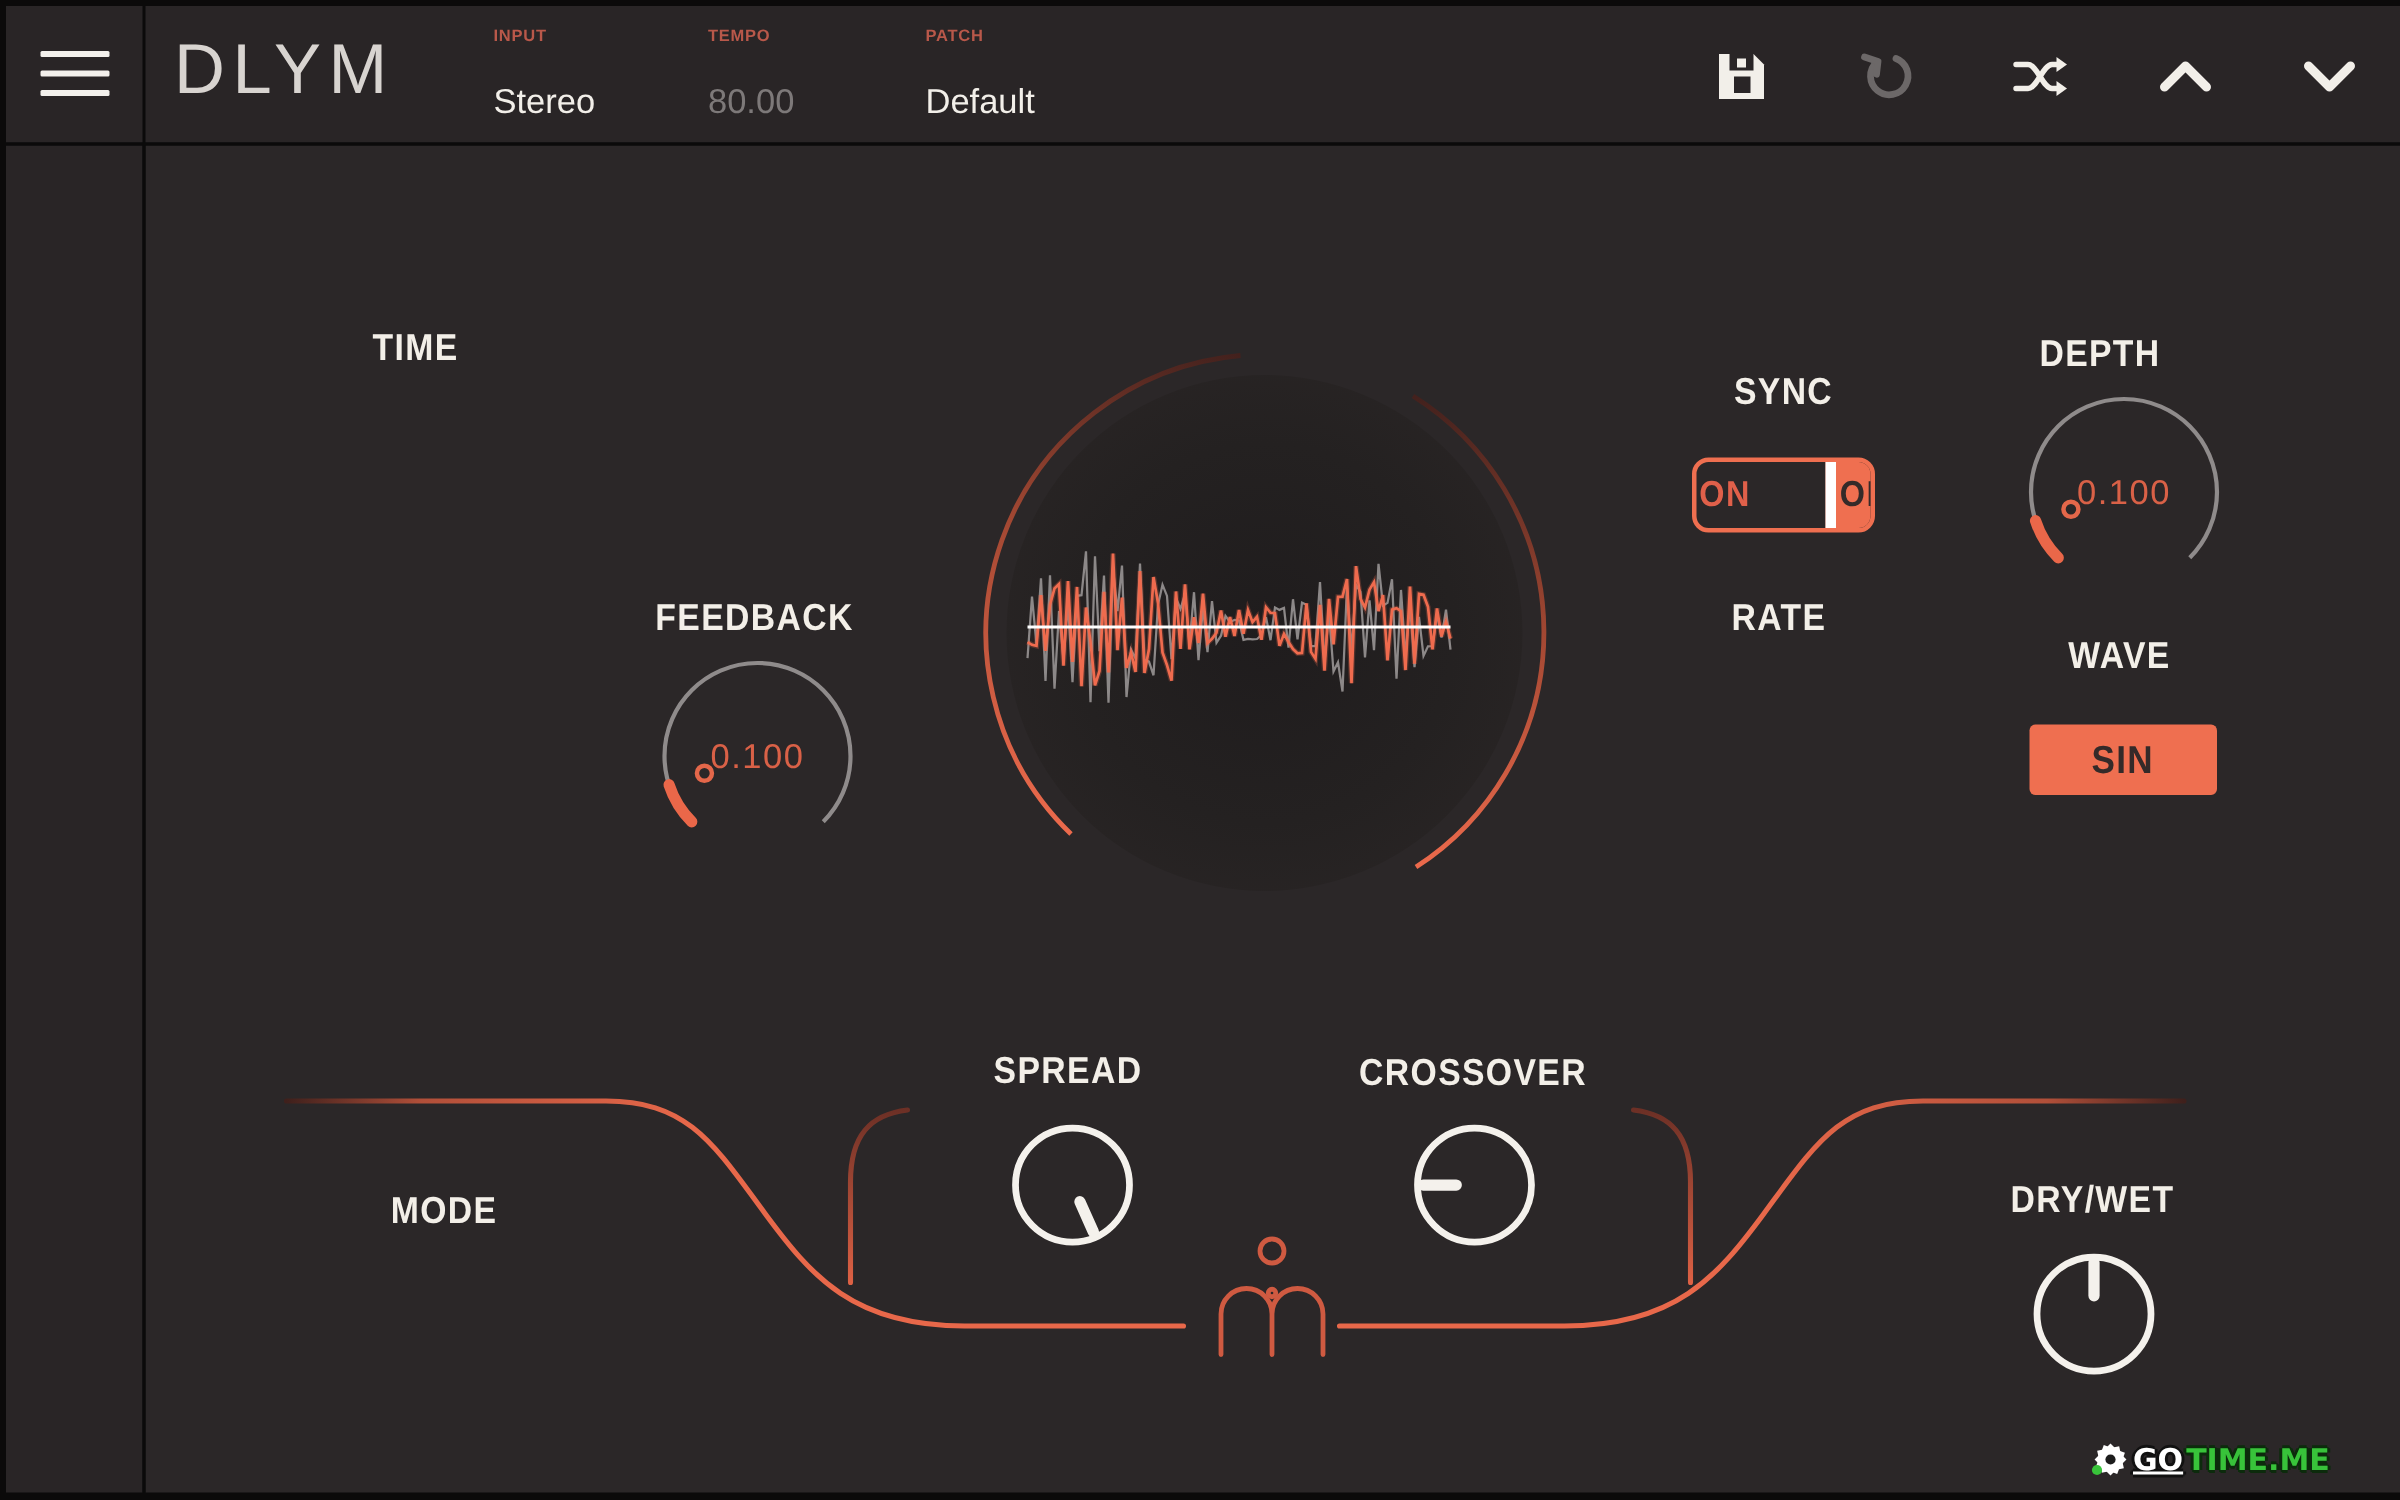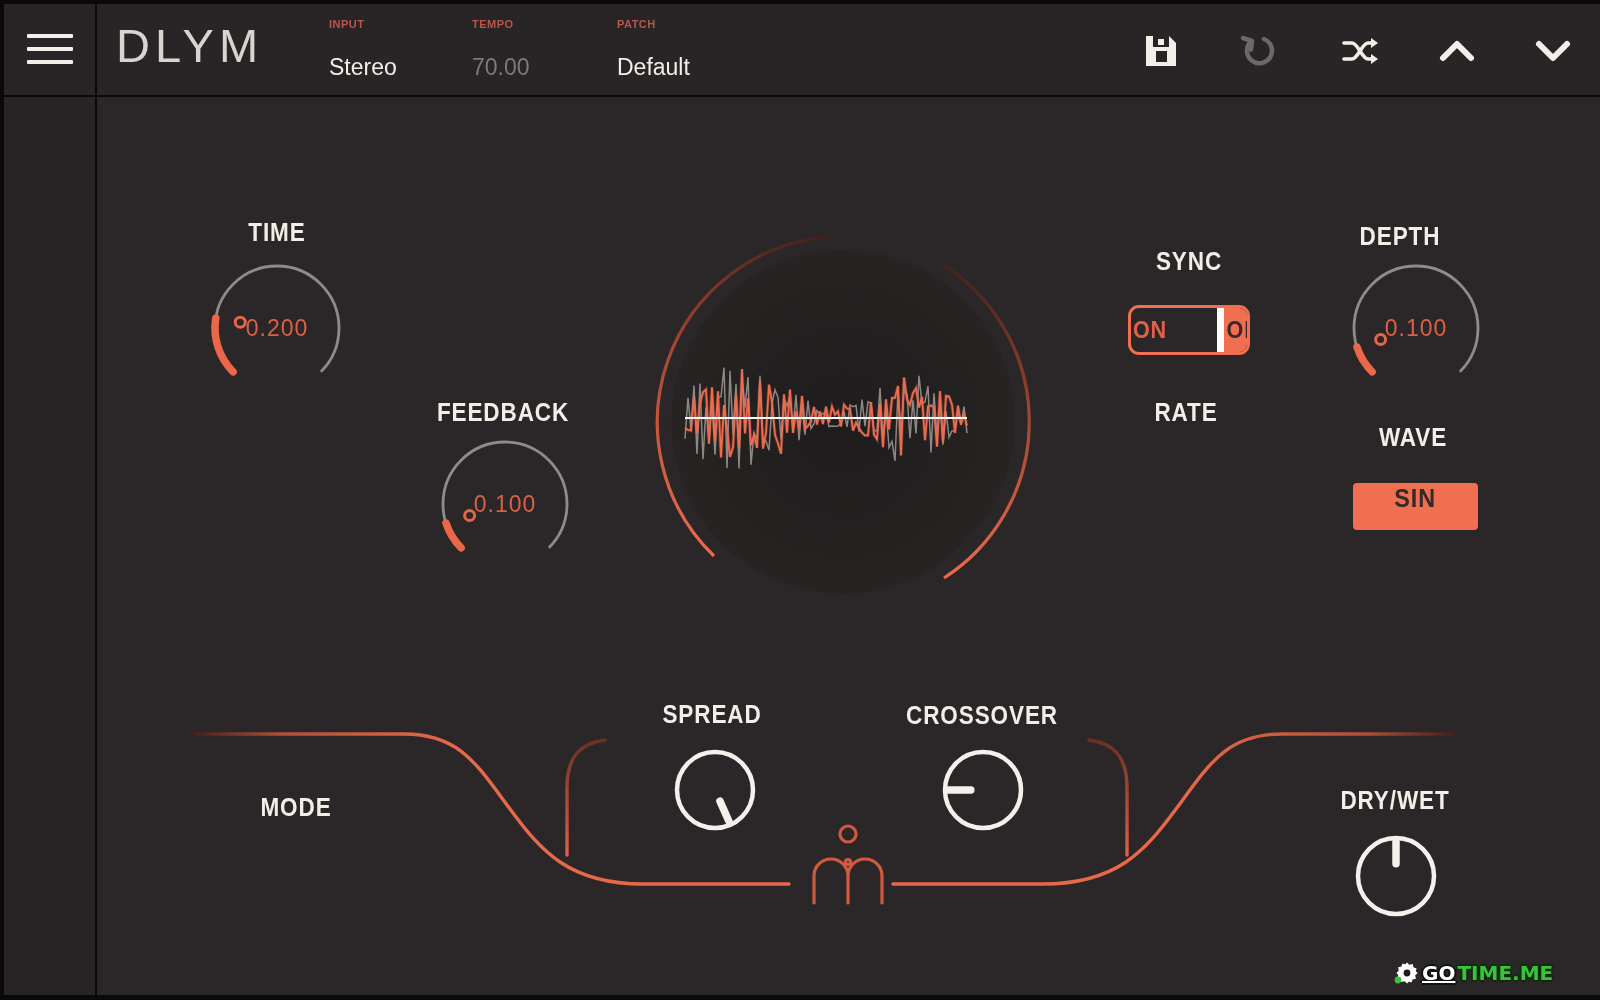--- a/index.html
+++ b/index.html
@@ -30,21 +30,21 @@
   .cond{display:inline-block;font-size:25px;font-weight:700;font-stretch:condensed;letter-spacing:1px;
         color:#f3efe8;transform:scaleX(.9);transform-origin:center;}
   
   .knob{position:absolute;cursor:pointer;}
   
   .toggle{position:absolute;display:flex;border:3px solid #ef6f50;border-radius:11px;overflow:hidden;box-sizing:border-box;gap:48px;}
   .opt{flex:1;display:flex;align-items:center;justify-content:center;cursor:pointer;color:#e0604a;}
   .opt + .opt{border-left:7px solid #ffffff;}
   .opt.sel{background:#ef6f50;color:#342a29;}
   .opt .cond{font-size:24px;color:inherit;}
-  .wavebtn{position:absolute;display:flex;align-items:flex-start;justify-content:center;background:#ef6f50;
+  .wavebtn{position:absolute;display:flex;align-items:center;justify-content:center;background:#ef6f50;
            border-radius:4px;cursor:pointer;}
   .wavebtn .cond{font-size:26px;color:#342a29;}
   
   .watermark{position:absolute;left:1394px;top:960px;display:flex;align-items:center;gap:2px;
              font-family:"DejaVu Sans",sans-serif;font-weight:800;font-size:20px;}
   .wm-go{color:#ffffff;text-shadow:-2px 0 #111,2px 0 #111,0 -2px #111,0 2px #111,-1px -1px #111,1px 1px #111;text-decoration:underline;}
   .wm-audio{color:#38c33a;text-shadow:-2px 0 #0c2b0c,2px 0 #0c2b0c,0 -2px #0c2b0c,0 2px #0c2b0c,-1px 1px #0c2b0c,1px -1px #0c2b0c;}
 </style>
 </head>
 <body>
@@ -58,21 +58,21 @@
         <span></span>
     </div>
     <div class="app-title">DLYM</div>
 
     <div class="hfield" style="left:325px">
       <div class="flabel">INPUT</div>
       <div class="fvalue">Stereo</div>
     </div>
     <div class="hfield" style="left:468px">
       <div class="flabel">TEMPO</div>
-      <div class="fvalue dim">70.00</div>
+      <div class="fvalue dim">80.00</div>
     </div>
     <div class="hfield" style="left:613px">
       <div class="flabel">PATCH</div>
       <div class="fvalue">Default</div>
     </div>
 
     <svg class="hicon" style="left:1135px" viewBox="-22 -22 44 44">
       <g>
         <path d="M-15,-15 h23 l7,7 v23 h-30 z" fill="#f2efe9"></path>
         <rect x="-8" y="-15" width="16" height="11" fill="#292526"></rect>
@@ -171,26 +171,20 @@
   <div class="lbl" style="left:503px;top:398px"><span class="cond">FEEDBACK</span></div>
   <div class="lbl" style="left:1189px;top:247px"><span class="cond">SYNC</span></div>
   <div class="lbl" style="left:1186px;top:398px"><span class="cond">RATE</span></div>
   <div class="lbl" style="left:1400px;top:222px"><span class="cond">DEPTH</span></div>
   <div class="lbl" style="left:1413px;top:423px"><span class="cond">WAVE</span></div>
   <div class="lbl" style="left:712px;top:700px"><span class="cond">SPREAD</span></div>
   <div class="lbl" style="left:982px;top:701px"><span class="cond">CROSSOVER</span></div>
   <div class="lbl" style="left:296px;top:793px"><span class="cond">MODE</span></div>
   <div class="lbl" style="left:1395px;top:786px"><span class="cond">DRY/WET</span></div>
 
-  <div class="knob" id="k-time" style="left:197px;top:248px;width:160px;height:160px"><svg width="160" height="160">
-        <path d="M36.159379566434055,123.84062043356596 A62,62 0 1 1 123.84062043356596,123.84062043356595" fill="none" stroke="#8f8b8b" stroke-width="2.8"></path>
-        <path d="M36.159379566434055,123.84062043356596 A62,62 0 0 1 18.76332288310146,70.3010631675057" fill="none" stroke="#ea6749" stroke-width="7.5" stroke-linecap="round"></path>
-        <circle cx="43.25799372986088" cy="74.18063790050341" r="5" fill="none" stroke="#e4674a" stroke-width="3"></circle>
-        <text x="80" y="88" text-anchor="middle" font-size="23" fill="#d96147" letter-spacing="1">0.200</text>
-      </svg></div>
   <div class="knob" id="k-feedback" style="left:425px;top:424px;width:160px;height:160px"><svg width="160" height="160">
         <path d="M36.159379566434055,123.84062043356596 A62,62 0 1 1 123.84062043356596,123.84062043356595" fill="none" stroke="#8f8b8b" stroke-width="2.8"></path>
         <path d="M36.159379566434055,123.84062043356596 A62,62 0 0 1 21.03449598970048,99.15905365124675" fill="none" stroke="#ea6749" stroke-width="7.5" stroke-linecap="round"></path>
         <circle cx="44.620697593820296" cy="91.49543219074805" r="5" fill="none" stroke="#e4674a" stroke-width="3"></circle>
         <text x="80" y="88" text-anchor="middle" font-size="23" fill="#d96147" letter-spacing="1">0.100</text>
       </svg></div>
   <div class="knob" id="k-depth" style="left:1336px;top:248px;width:160px;height:160px"><svg width="160" height="160">
         <path d="M36.159379566434055,123.84062043356596 A62,62 0 1 1 123.84062043356596,123.84062043356595" fill="none" stroke="#8f8b8b" stroke-width="2.8"></path>
         <path d="M36.159379566434055,123.84062043356596 A62,62 0 0 1 21.03449598970048,99.15905365124675" fill="none" stroke="#ea6749" stroke-width="7.5" stroke-linecap="round"></path>
         <circle cx="44.620697593820296" cy="91.49543219074805" r="5" fill="none" stroke="#e4674a" stroke-width="3"></circle>

